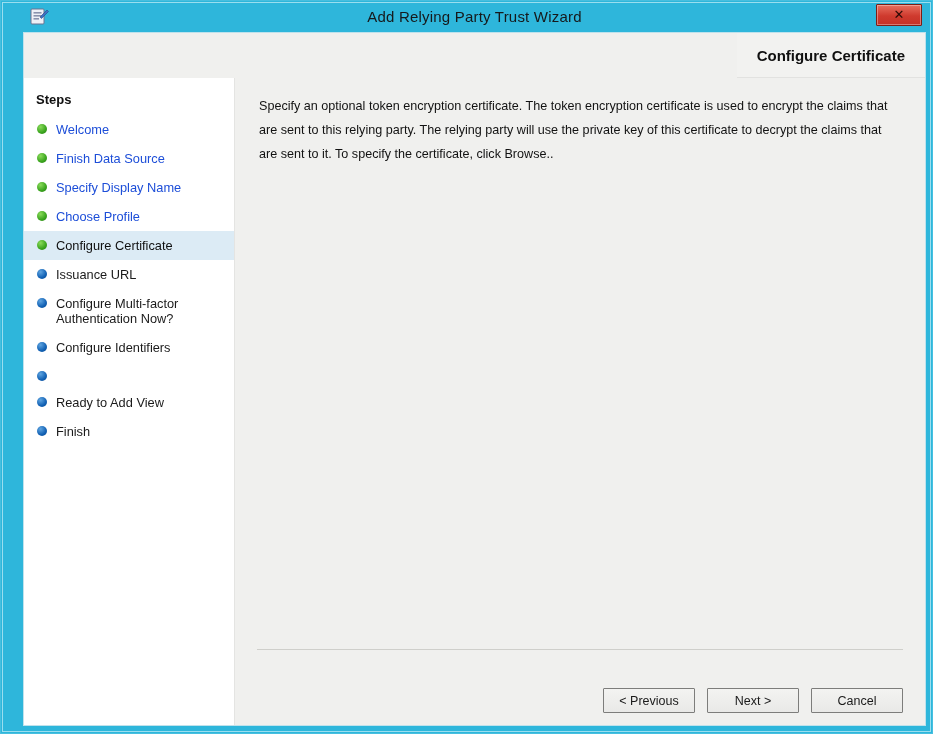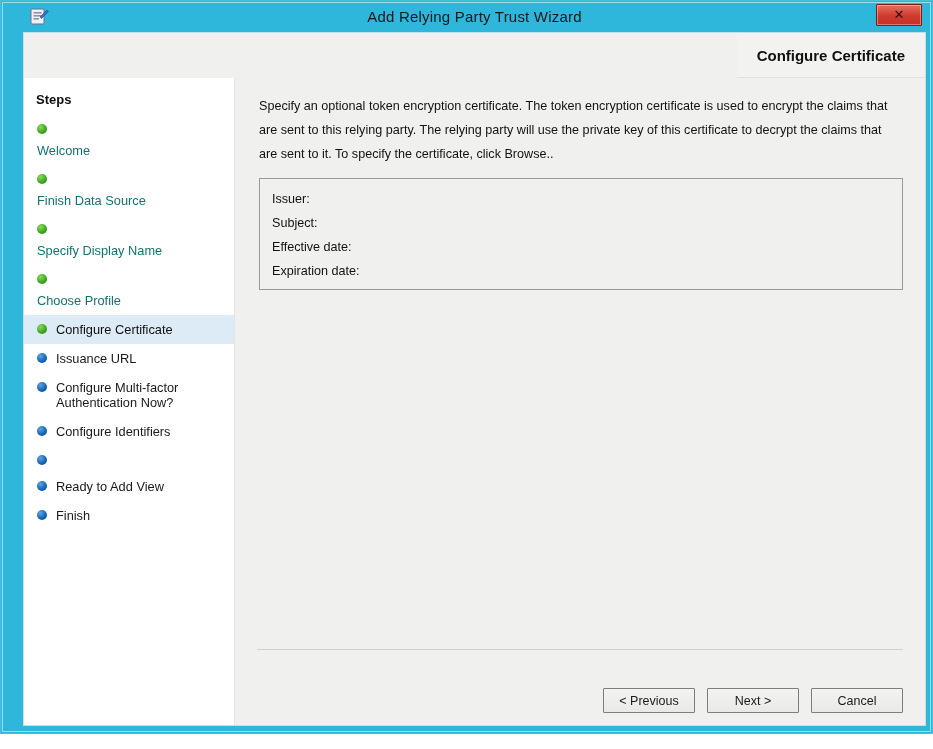--- a/index.html
+++ b/index.html
@@ -83,21 +83,21 @@
   }
   .step .dot {
     width: 10px; height: 10px; border-radius: 50%;
     margin-top: 2px; flex-shrink: 0;
     background: radial-gradient(circle at 35% 30%, #5ea4e0 0%, #1261b4 60%, #0b4a8f 100%);
   }
   .step[data-status="done"] .dot,
   .step[data-status="current"] .dot {
     background: radial-gradient(circle at 35% 30%, #8adb5a 0%, #3aa41e 60%, #2c7d15 100%);
   }
-  .step[data-status="done"] { color: #0f766e; cursor: pointer; flex-direction: column; }
+  .step[data-status="done"] { color: #1d4ed8; cursor: pointer; }
   .step[data-status="current"] { background: #dcebf5; color: #101010; }
 
   
   .content {
     flex: 1; min-width: 0;
     display: flex; flex-direction: column;
     padding: 16px 22px 0 16px;
   }
   .description {
     font-size: 12.6px; line-height: 24px; color: #121212;
@@ -219,26 +219,20 @@
         <div class="step" data-status="todo">
           <span class="dot"></span>
           <span>Finish</span>
         </div>
       </div>
 
       <div class="content">
 
         <div class="description">Specify an optional token encryption certificate.  The token encryption certificate is used to encrypt the claims that are sent to this relying party.  The relying party will use the private key of this certificate to decrypt the claims that are sent to it.  To specify the certificate, click Browse..</div>
 
-        <div class="cert-box">
-          <div class="cert-row">Issuer:</div>
-          <div class="cert-row">Subject:</div>
-          <div class="cert-row">Effective date:</div>
-          <div class="cert-row">Expiration date:</div>
-        </div>
 
 
         <div class="content-spacer"></div>
 
         <div class="content-footer">
           <button class="btn">&lt; Previous</button>
           <button class="btn">Next &gt;</button>
           <button class="btn">Cancel</button>
         </div>
 

